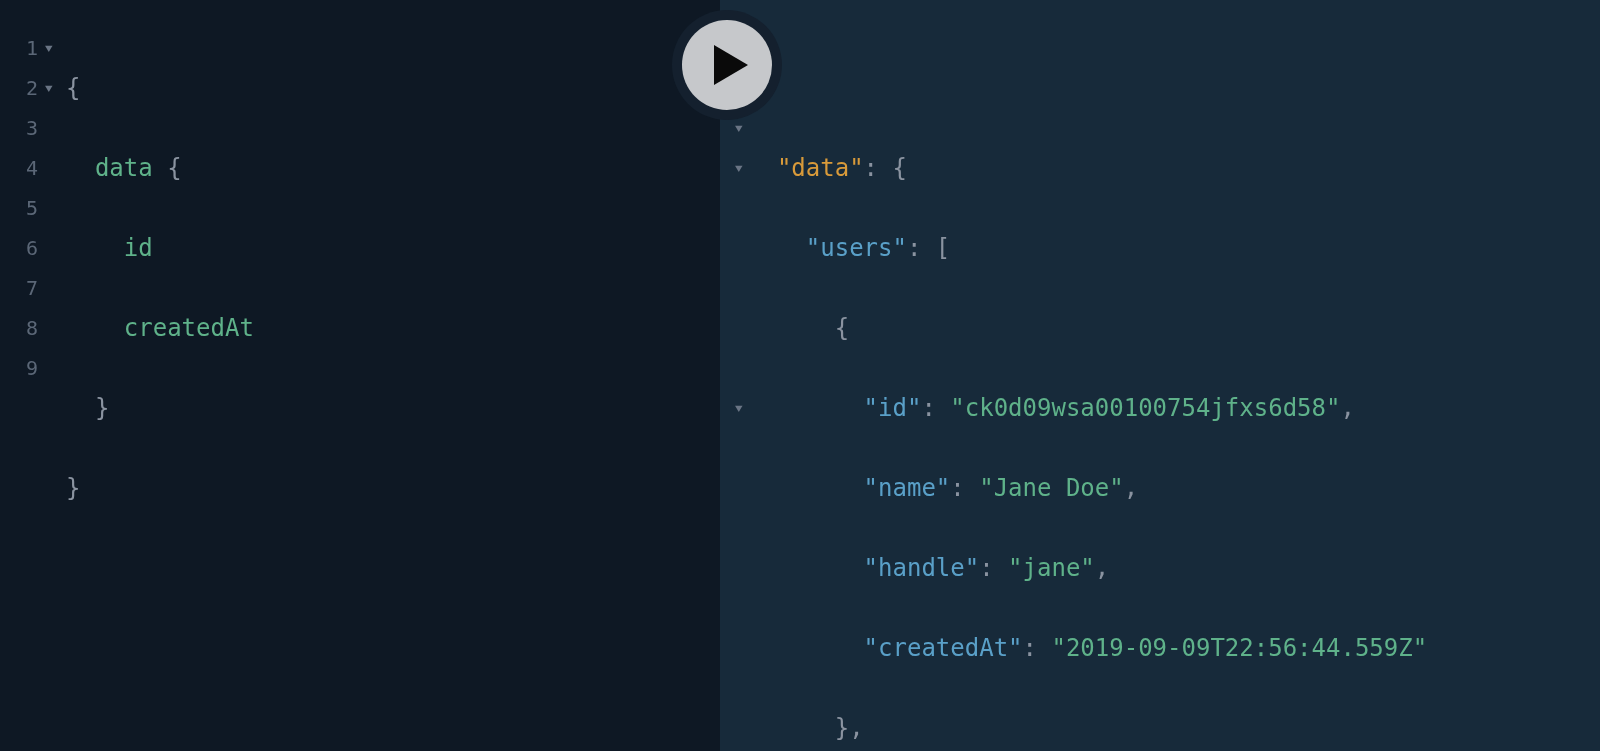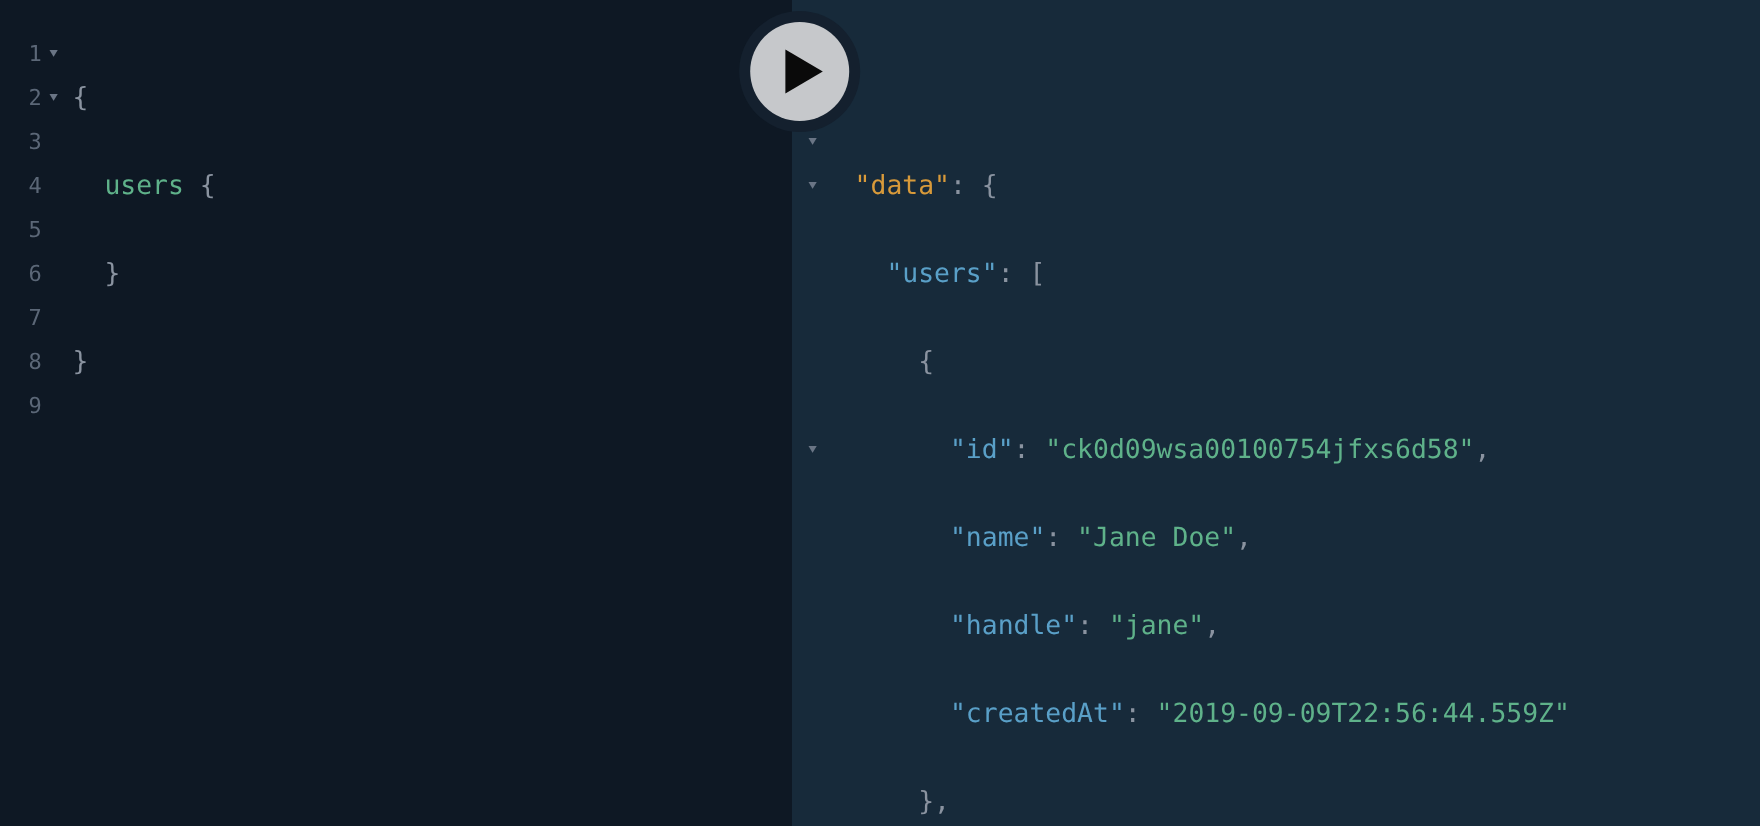--- a/index.html
+++ b/index.html
@@ -122,21 +122,23 @@
     <div class="fc"></div>
       <div class="fc"></div>
       <div class="fc"></div>
     <div class="fc"></div>
       <div class="fc"></div>
       <div class="fc"></div>
       <div class="fc"></div>
   </div>
   <div class="code">
 <div><span class="punct">{</span></div>
-<div><span>  </span><span class="field">users</span><span class="punct"> {</span></div>
+<div><span>  </span><span class="field">data</span><span class="punct"> {</span></div>
+<div><span>    </span><span class="field">id</span></div>
+<div><span>    </span><span class="field">createdAt</span></div>
 <div><span class="punct">  }</span></div>
 <div><span class="punct">}</span></div>
 <div><span></span></div>
   </div>
 </div>
 
 <div class="pane pane-right">
   <div class="fold-col-right">
     <div class="fc"><span class="tri"></span></div>
     <div class="fc"><span class="tri"></span></div>

